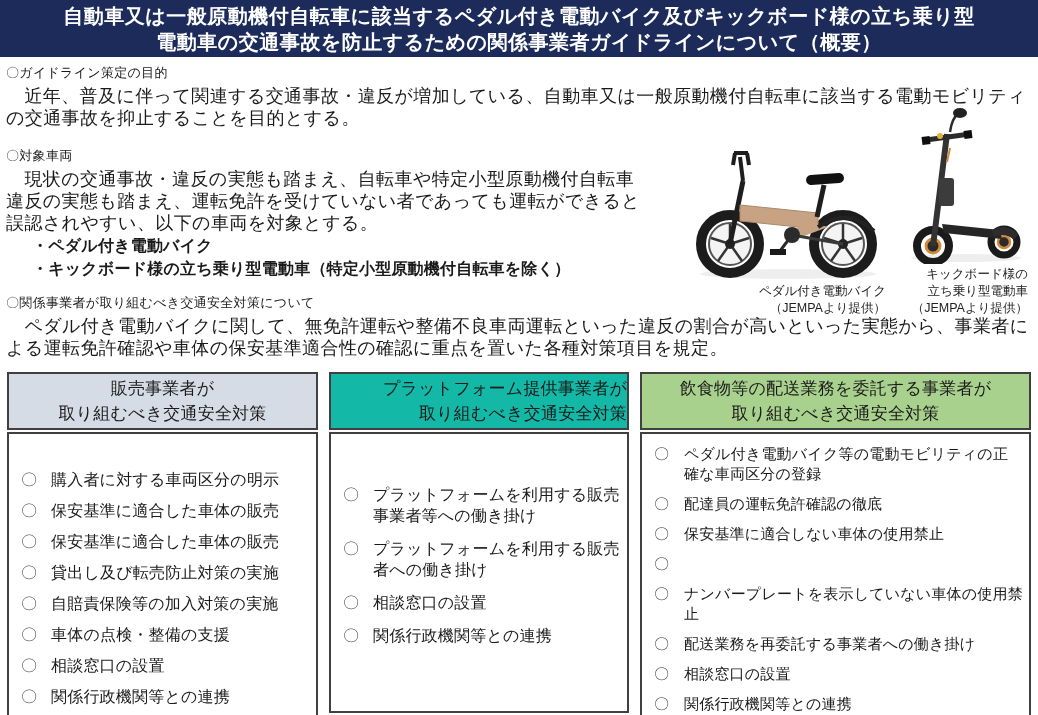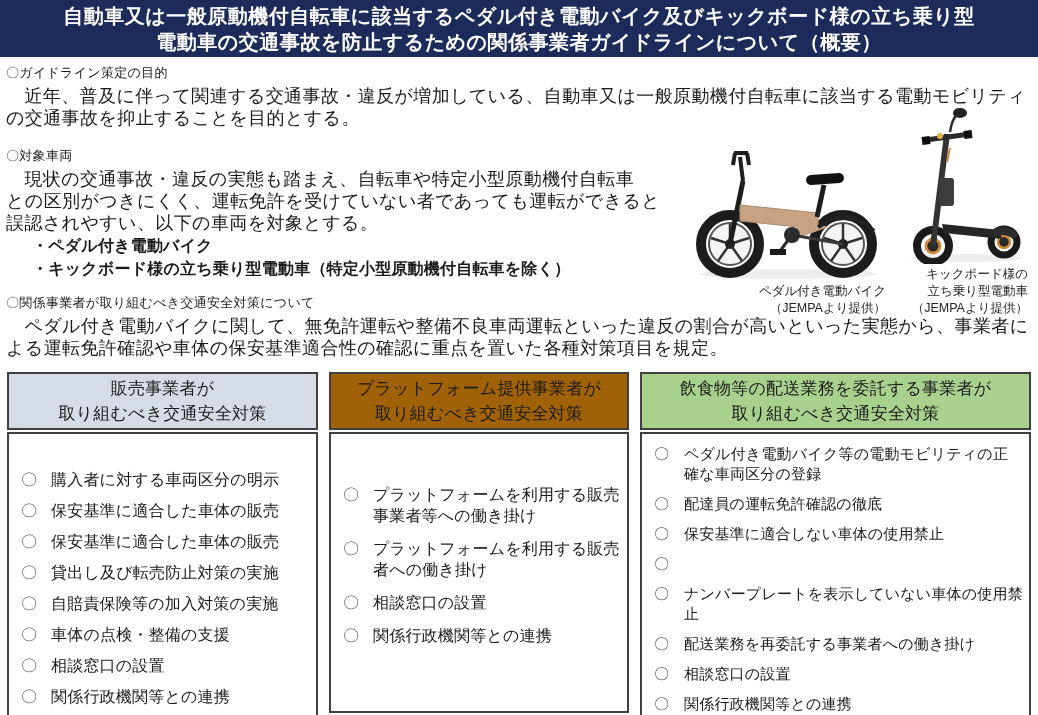--- a/index.html
+++ b/index.html
@@ -61,21 +61,21 @@
 
     <div class="sec-heading">〇ガイドライン策定の目的</div>
     <div class="para-line">　近年、普及に伴って関連する交通事故・違反が増加している、自動車又は一般原動機付自転車に該当する電動モビリティ</div>
     <div class="para-line">の交通事故を抑止することを目的とする。</div>
 
     <div class="sec-gap"></div>
 
     <div class="sec-target">
       <div class="sec-heading">〇対象車両</div>
       <div class="para-line">　現状の交通事故・違反の実態も踏まえ、自転車や特定小型原動機付自転車</div>
-      <div class="para-line">との区別がつきにくく、運転免許を受けていない者であっても運転ができると</div>
+      <div class="para-line">違反の実態も踏まえ、運転免許を受けていない者であっても運転ができると</div>
       <div class="para-line">誤認されやすい、以下の車両を対象とする。</div>
       <div class="bold-bullet">・ペダル付き電動バイク</div>
       <div class="bold-bullet">・キックボード様の立ち乗り型電動車（特定小型原動機付自転車を除く）</div>
     </div>
 
     <div class="sec-gap-sm"></div>
 
     <div class="sec-heading">〇関係事業者が取り組むべき交通安全対策について</div>
     <div class="para-line">　ペダル付き電動バイクに関して、無免許運転や整備不良車両運転といった違反の割合が高いといった実態から、事業者に</div>
     <div class="para-line">よる運転免許確認や車体の保安基準適合性の確認に重点を置いた各種対策項目を規定。</div>
@@ -208,21 +208,21 @@
             <span>相談窓口の設置</span>
           </div>
         <div class="item">
             <span class="mk">〇</span>
             <span>関係行政機関等との連携</span>
           </div>
       </div>
     </div>
 
     <div class="box box-platform">
-      <div class="box-header" style="background-color: #a16207;">
+      <div class="box-header" style="background-color: #14b8a6; align-items: flex-end;">
         <div>プラットフォーム提供事業者が</div>
         <div>取り組むべき交通安全対策</div>
       </div>
       <div class="box-body">
         <div class="item">
             <span class="mk">〇</span>
             <span>プラットフォームを利用する販売事業者等への働き掛け</span>
           </div>
         <div class="item">
             <span class="mk">〇</span>

